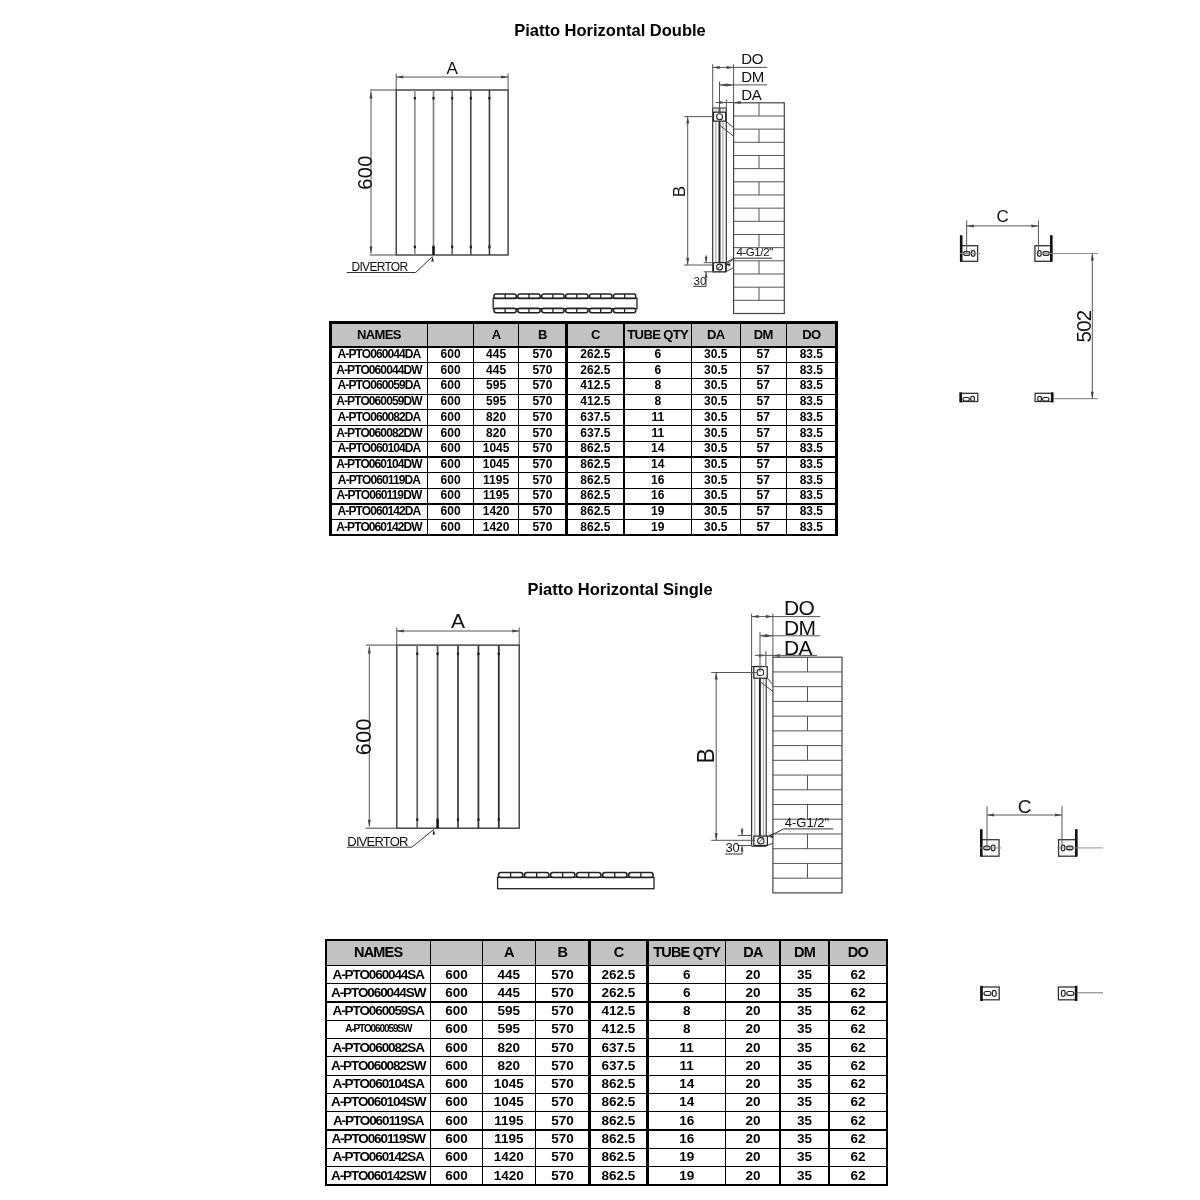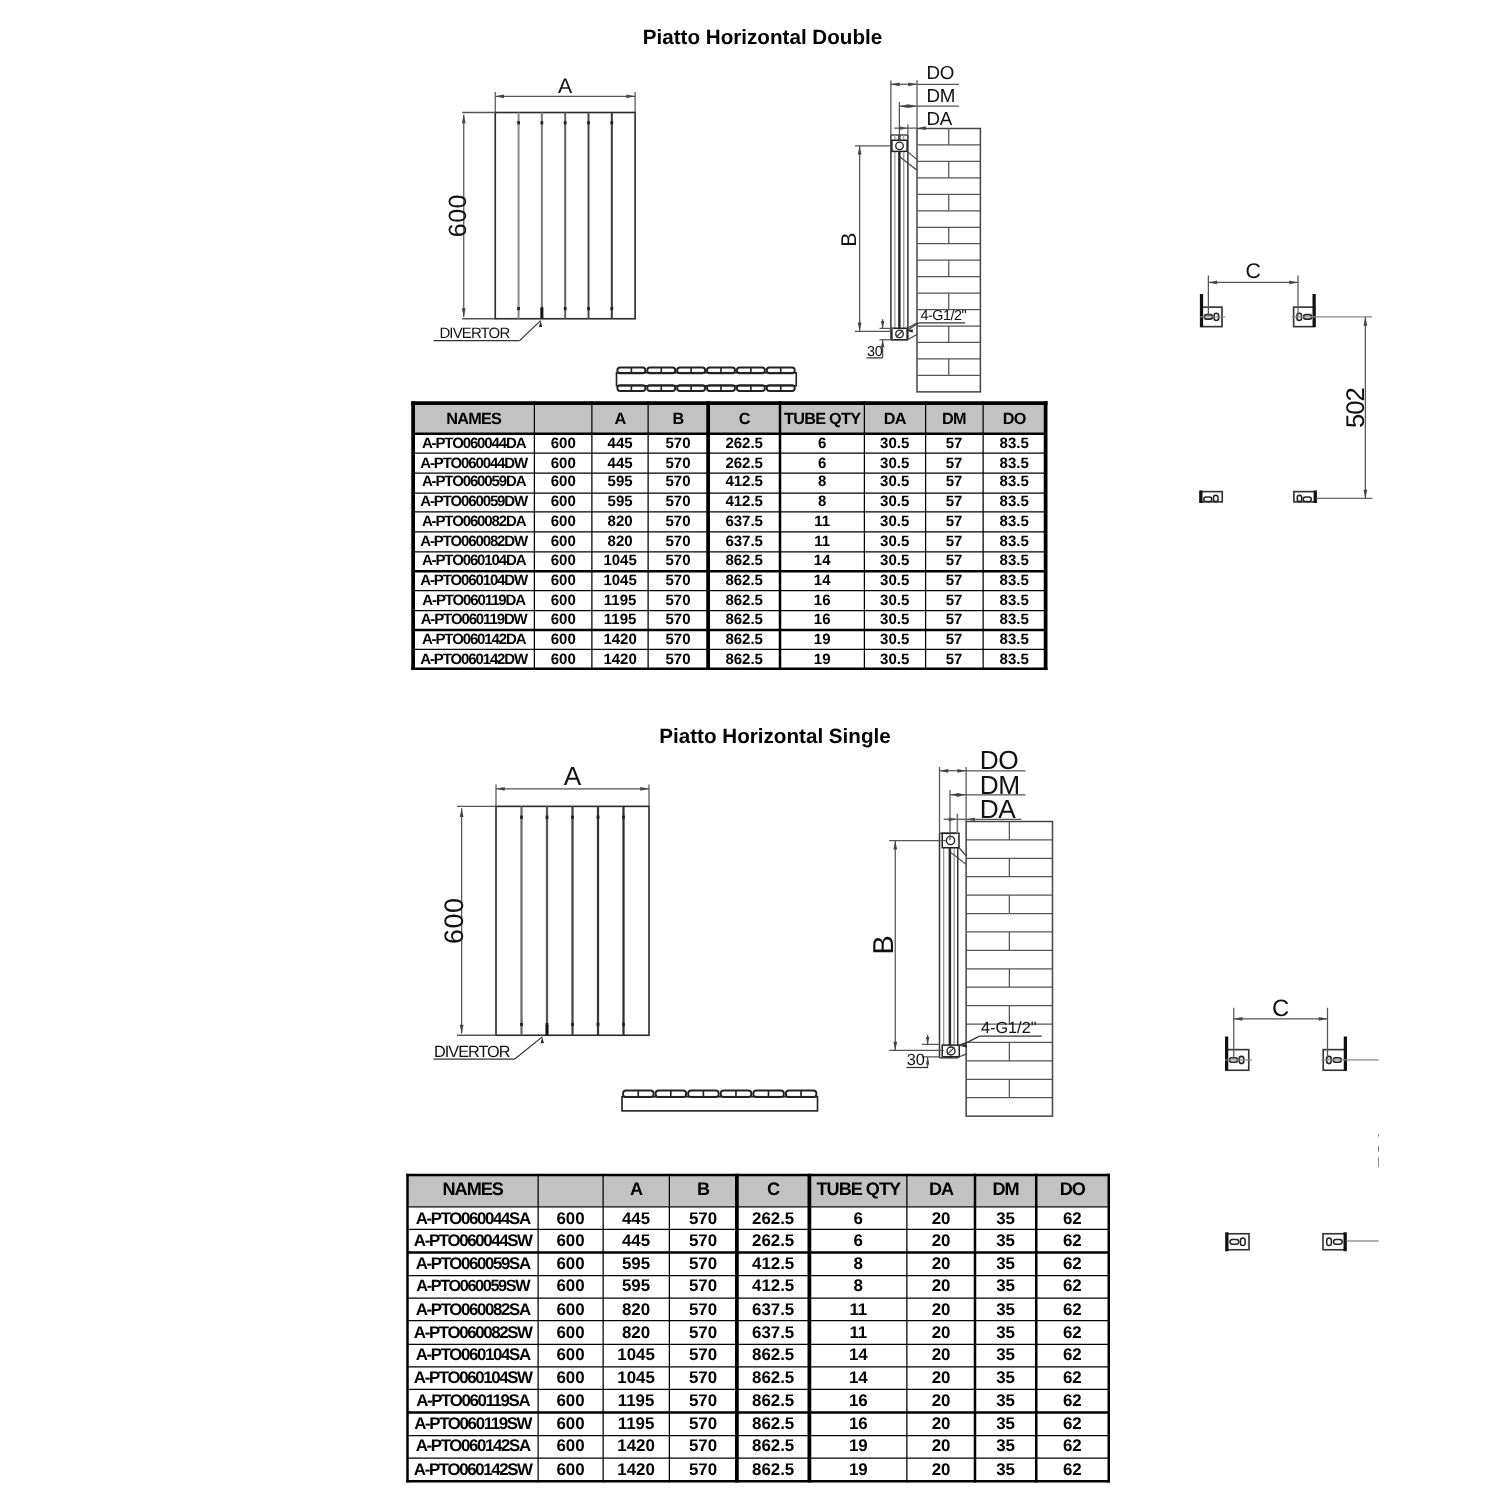--- a/index.html
+++ b/index.html
@@ -529,21 +529,21 @@
       <div class="ct" style="left:829.0px;top:983.78px;width:57.799999999999955px;height:18.28px;line-height:18.28px;font-size:13.5px;">62</div>
       <div class="ct" style="left:326.0px;top:1002.06px;width:104.39999999999998px;height:18.28px;line-height:18.28px;font-size:13.5px;letter-spacing:-1.1px;">A-PTO060059SA</div>
       <div class="ct" style="left:430.4px;top:1002.06px;width:52.0px;height:18.28px;line-height:18.28px;font-size:13.5px;">600</div>
       <div class="ct" style="left:482.4px;top:1002.06px;width:52.89999999999998px;height:18.28px;line-height:18.28px;font-size:13.5px;">595</div>
       <div class="ct" style="left:535.3px;top:1002.06px;width:54.200000000000045px;height:18.28px;line-height:18.28px;font-size:13.5px;">570</div>
       <div class="ct" style="left:589.5px;top:1002.06px;width:58.0px;height:18.28px;line-height:18.28px;font-size:13.5px;">412.5</div>
       <div class="ct" style="left:647.5px;top:1002.06px;width:78.29999999999995px;height:18.28px;line-height:18.28px;font-size:13.5px;">8</div>
       <div class="ct" style="left:725.8px;top:1002.06px;width:54.200000000000045px;height:18.28px;line-height:18.28px;font-size:13.5px;">20</div>
       <div class="ct" style="left:780.0px;top:1002.06px;width:49.0px;height:18.28px;line-height:18.28px;font-size:13.5px;">35</div>
       <div class="ct" style="left:829.0px;top:1002.06px;width:57.799999999999955px;height:18.28px;line-height:18.28px;font-size:13.5px;">62</div>
-      <div class="ct" style="left:326.0px;top:1020.34px;width:104.39999999999998px;height:18.28px;line-height:18.28px;font-size:13px;letter-spacing:-1.1px;">A-PTO060059SW</div>
+      <div class="ct" style="left:326.0px;top:1020.34px;width:104.39999999999998px;height:18.28px;line-height:18.28px;font-size:10px;letter-spacing:-1.1px;">A-PTO060059SW</div>
       <div class="ct" style="left:430.4px;top:1020.34px;width:52.0px;height:18.28px;line-height:18.28px;font-size:13.5px;">600</div>
       <div class="ct" style="left:482.4px;top:1020.34px;width:52.89999999999998px;height:18.28px;line-height:18.28px;font-size:13.5px;">595</div>
       <div class="ct" style="left:535.3px;top:1020.34px;width:54.200000000000045px;height:18.28px;line-height:18.28px;font-size:13.5px;">570</div>
       <div class="ct" style="left:589.5px;top:1020.34px;width:58.0px;height:18.28px;line-height:18.28px;font-size:13.5px;">412.5</div>
       <div class="ct" style="left:647.5px;top:1020.34px;width:78.29999999999995px;height:18.28px;line-height:18.28px;font-size:13.5px;">8</div>
       <div class="ct" style="left:725.8px;top:1020.34px;width:54.200000000000045px;height:18.28px;line-height:18.28px;font-size:13.5px;">20</div>
       <div class="ct" style="left:780.0px;top:1020.34px;width:49.0px;height:18.28px;line-height:18.28px;font-size:13.5px;">35</div>
       <div class="ct" style="left:829.0px;top:1020.34px;width:57.799999999999955px;height:18.28px;line-height:18.28px;font-size:13.5px;">62</div>
       <div class="ct" style="left:326.0px;top:1038.62px;width:104.39999999999998px;height:18.28px;line-height:18.28px;font-size:13.5px;letter-spacing:-1.1px;">A-PTO060082SA</div>
       <div class="ct" style="left:430.4px;top:1038.62px;width:52.0px;height:18.28px;line-height:18.28px;font-size:13.5px;">600</div>

